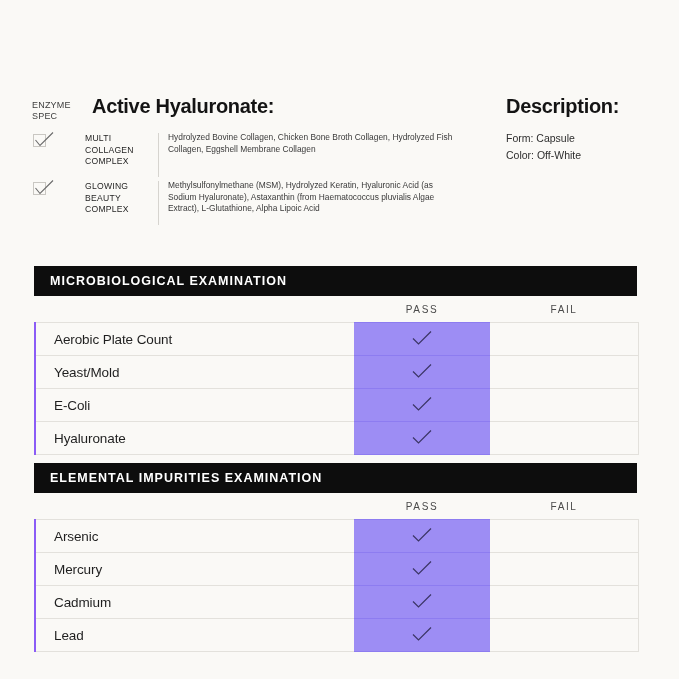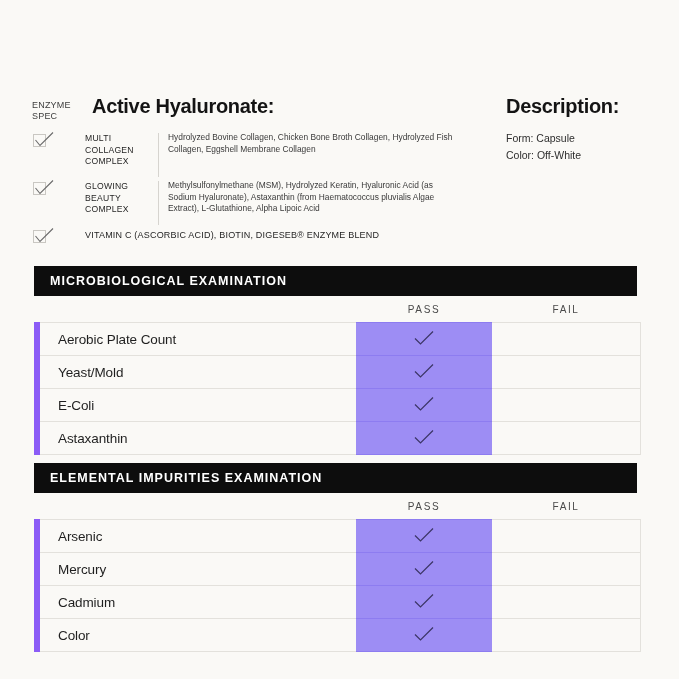--- a/index.html
+++ b/index.html
@@ -226,21 +226,21 @@
     height: 32px;
     font-size: 13.5px;
     color: #1f1f1f;
     border-top: 1px solid #e3e1dc;
     border-bottom: 1px solid #e3e1dc;
     padding: 0;
     background: #faf9f6;
   }
   .exam-table tbody tr td.cell-name {
     padding-left: 18px;
-    border-left: 6px solid #8b5cf6;
+    border-left: 2px solid #8b5cf6;
     letter-spacing: -0.1px;
     margin-top: 7px;
   }
   .exam-table tbody tr td.cell-fail {
     border-right: 1px solid #e3e1dc;
   }
   .exam-table tbody tr td.cell-pass {
     background: #9d8df4;
     text-align: center;
     vertical-align: middle;
@@ -292,29 +292,20 @@
           <div class="box"></div>
           <svg width="22" height="20" viewBox="0 0 22 20" aria-hidden="true">
             <polyline points="2.5,10 7,15.5 20,2.5" fill="none" stroke="#6b6b6b" stroke-width="1.1"></polyline>
           </svg>
         </div>
         <div class="ing-name">GLOWING BEAUTY COMPLEX</div>
         <div class="ing-divider" style="height:44px"></div>
         <div class="ing-desc">Methylsulfonylmethane (MSM), Hydrolyzed Keratin, Hyaluronic Acid (as Sodium Hyaluronate), Astaxanthin (from Haematococcus pluvialis Algae Extract), L-Glutathione, Alpha Lipoic Acid</div>
       </div>
 
-      <div class="ing-row" style="height:24px">
-        <div class="ing-check">
-          <div class="box"></div>
-          <svg width="22" height="20" viewBox="0 0 22 20" aria-hidden="true">
-            <polyline points="2.5,10 7,15.5 20,2.5" fill="none" stroke="#6b6b6b" stroke-width="1.1"></polyline>
-          </svg>
-        </div>
-        <div class="ing-single">VITAMIN C (ASCORBIC ACID), BIOTIN, DIGESEB® ENZYME BLEND</div>
-      </div>
 
     </div>
   </div>
 
   <div class="results">
 
     <div class="exam-block">
       <div class="exam-title">MICROBIOLOGICAL EXAMINATION</div>
       <table class="exam-table">
         <colgroup>
@@ -357,21 +348,21 @@
             <td class="cell-pass">
               <span class="check-mark">
                 <svg width="22" height="16" viewBox="0 0 22 16" aria-hidden="true">
                   <polyline points="2,8.5 7.5,14 20,1.5" fill="none" stroke="#3b3565" stroke-width="1.2"></polyline>
                 </svg>
               </span>
             </td>
             <td class="cell-fail"></td>
           </tr>
           <tr>
-            <td class="cell-name">Astaxanthin</td>
+            <td class="cell-name">Hyaluronate</td>
             <td class="cell-pass">
               <span class="check-mark">
                 <svg width="22" height="16" viewBox="0 0 22 16" aria-hidden="true">
                   <polyline points="2,8.5 7.5,14 20,1.5" fill="none" stroke="#3b3565" stroke-width="1.2"></polyline>
                 </svg>
               </span>
             </td>
             <td class="cell-fail"></td>
           </tr>
         </tbody>
@@ -421,21 +412,21 @@
             <td class="cell-pass">
               <span class="check-mark">
                 <svg width="22" height="16" viewBox="0 0 22 16" aria-hidden="true">
                   <polyline points="2,8.5 7.5,14 20,1.5" fill="none" stroke="#3b3565" stroke-width="1.2"></polyline>
                 </svg>
               </span>
             </td>
             <td class="cell-fail"></td>
           </tr>
           <tr>
-            <td class="cell-name">Color</td>
+            <td class="cell-name">Lead</td>
             <td class="cell-pass">
               <span class="check-mark">
                 <svg width="22" height="16" viewBox="0 0 22 16" aria-hidden="true">
                   <polyline points="2,8.5 7.5,14 20,1.5" fill="none" stroke="#3b3565" stroke-width="1.2"></polyline>
                 </svg>
               </span>
             </td>
             <td class="cell-fail"></td>
           </tr>
         </tbody>

